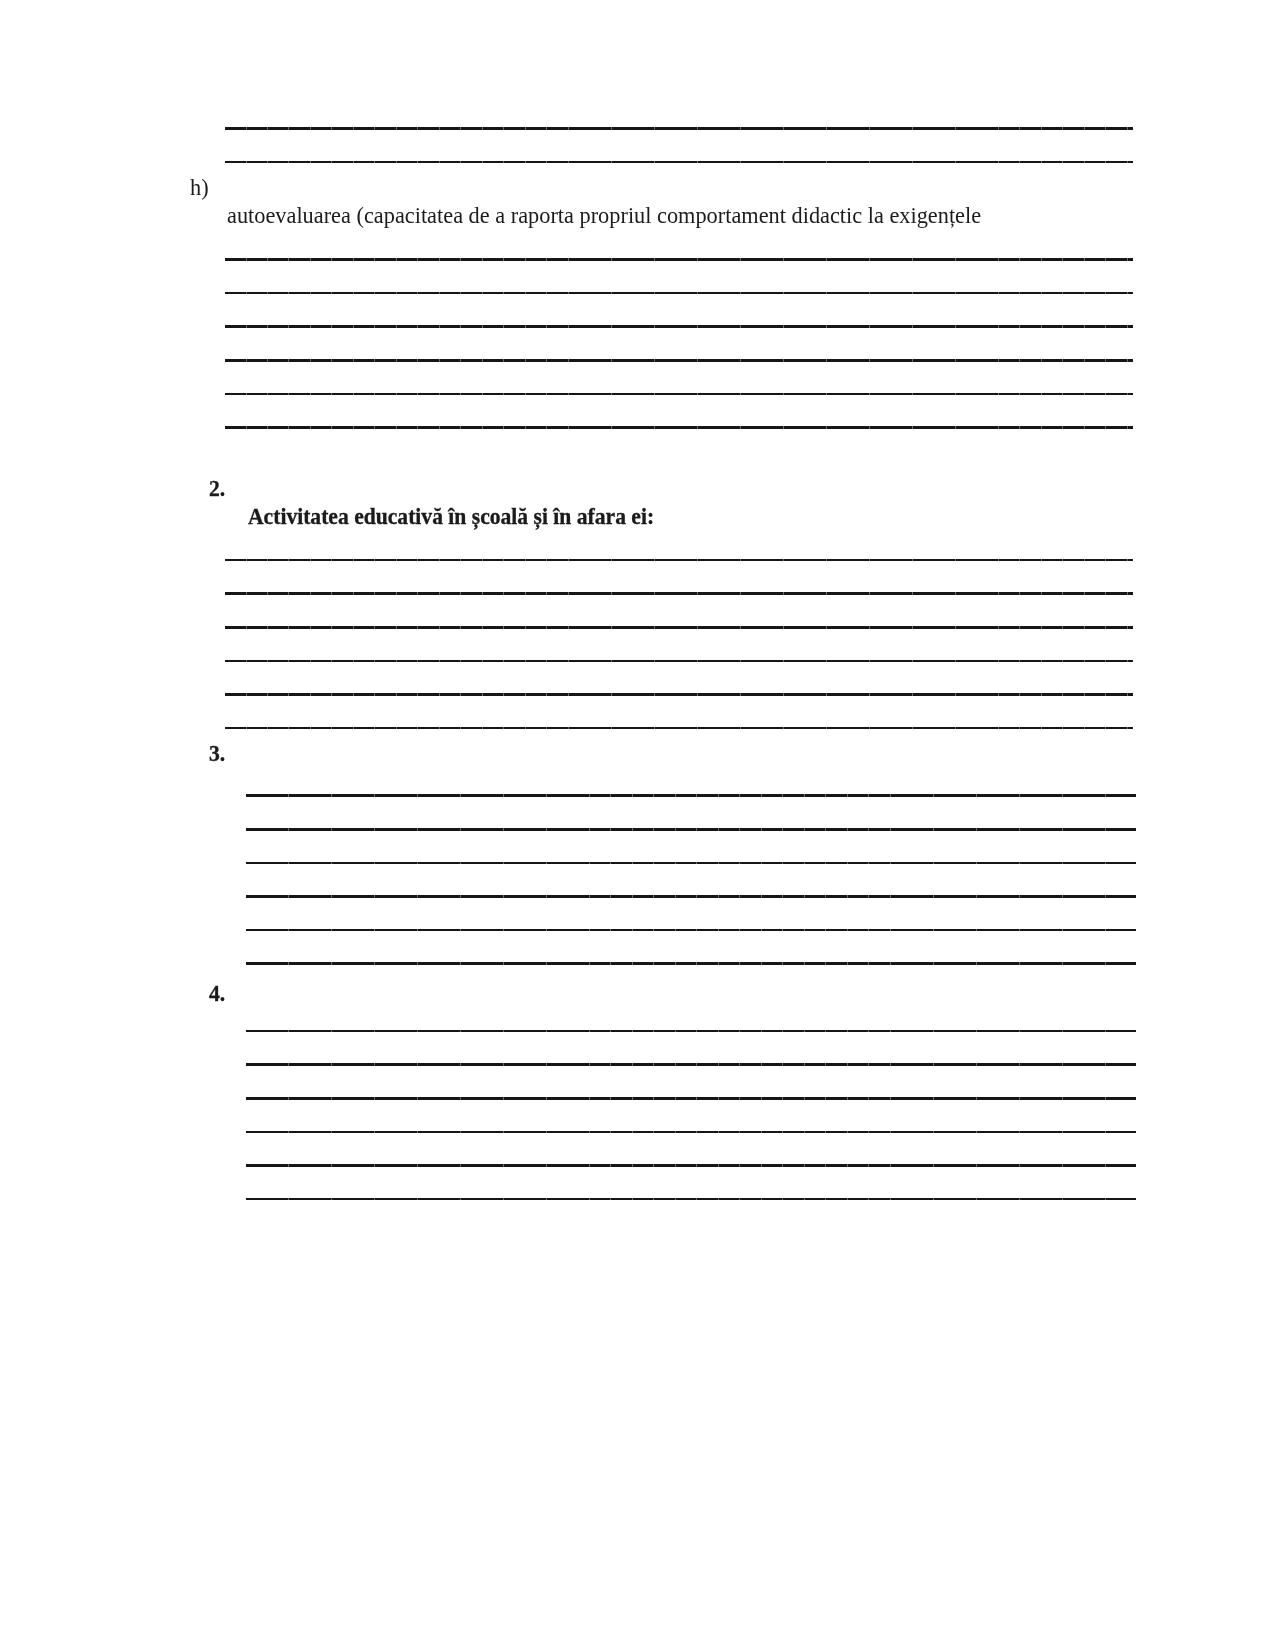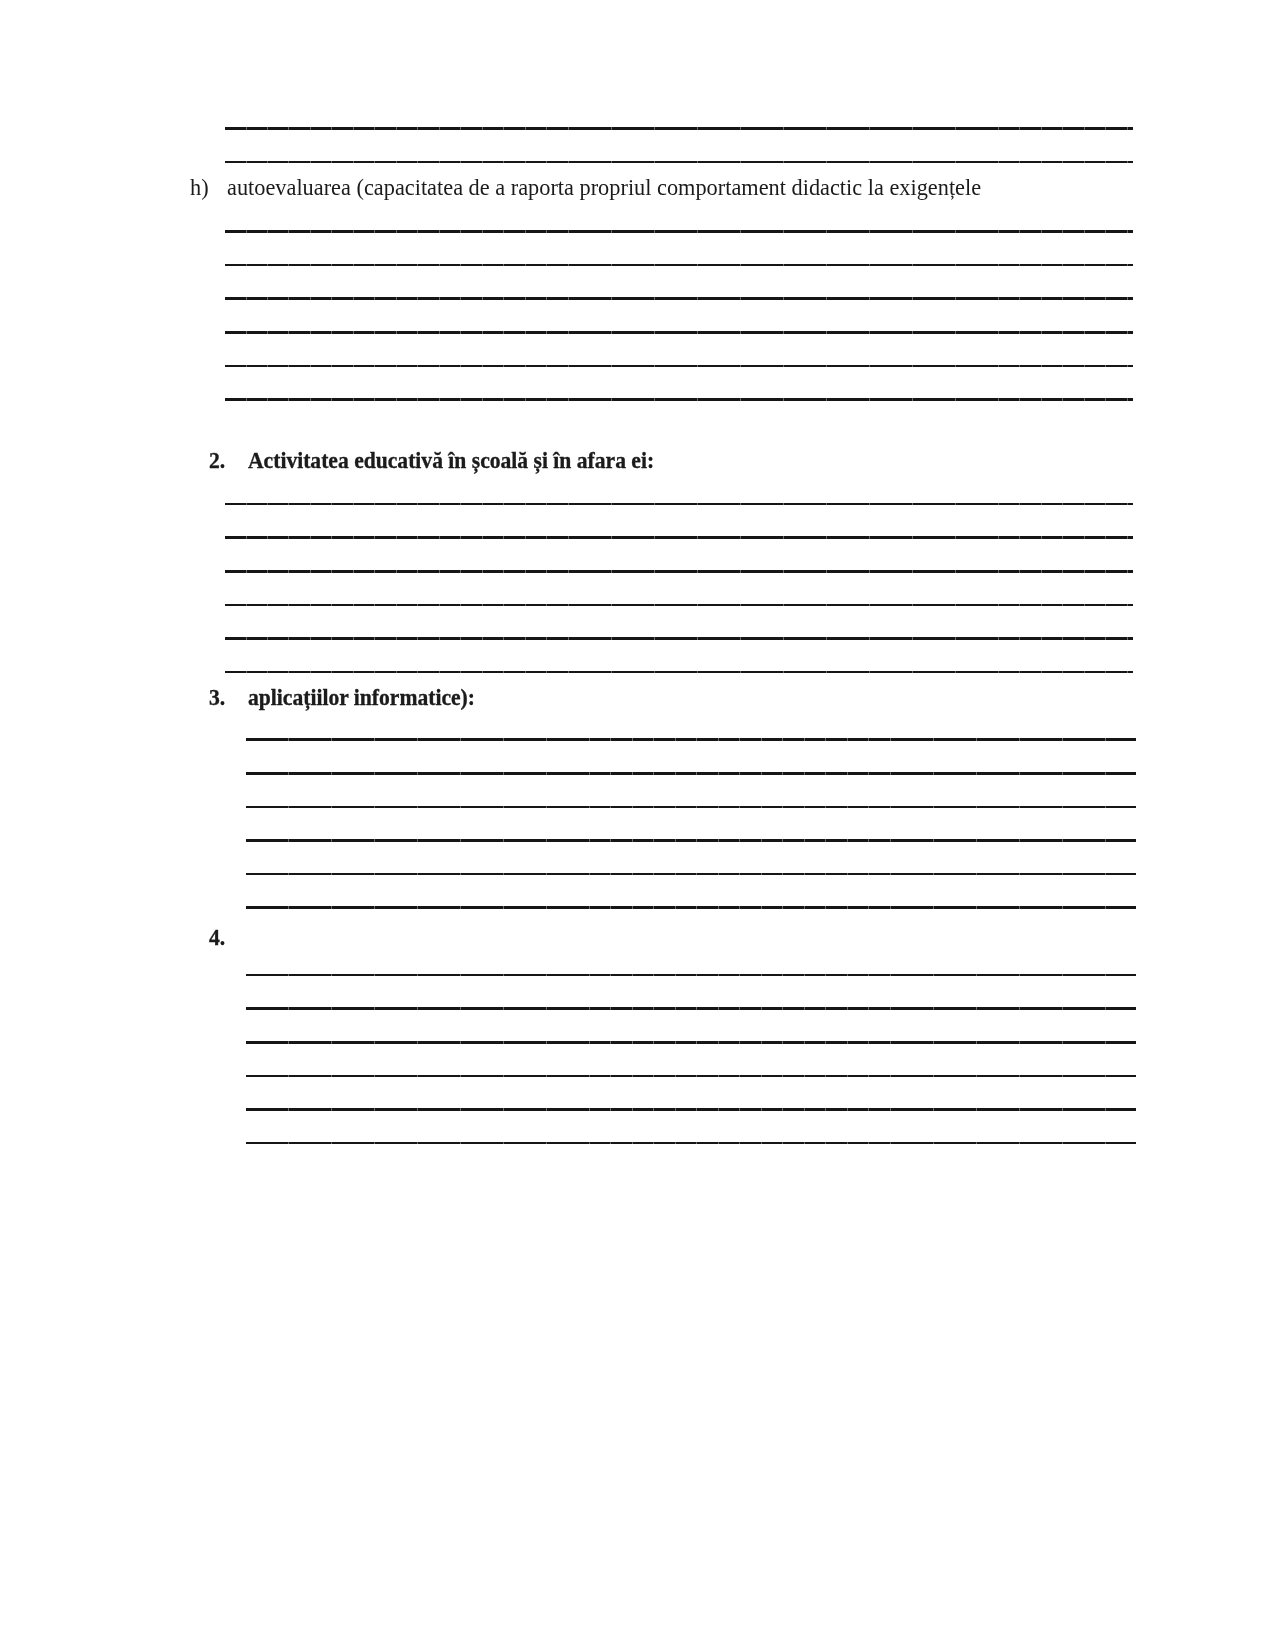--- a/index.html
+++ b/index.html
@@ -26,21 +26,21 @@
       var(--rule) 0px, var(--rule) 20.5px,
       #6c6c6c 20.5px, #6c6c6c 21.5px);
   }
   .rule + .rule{margin-top:31px;}
   .ind-a{margin-left:225px;width:908px;}
   .ind-b{margin-left:246px;width:890px;}
   .rules-top{margin-top:127px;}
 
   
   .row{display:flex;align-items:flex-start;}
-  .lines{flex:1 1 auto;min-width:0;}
+  .lines{flex:1 1 auto;min-width:0;margin-top:28px;}
   .line{white-space:nowrap;}
   .tline{display:inline-block;white-space:nowrap;transform-origin:0 60%;}
 
   .reg .line,.reg.num{line-height:32px;font-size:24px;font-weight:400;}
   .reg .tline,.num-reg{transform:scaleX(.93);}
   .bold .line,.bold.num{line-height:34px;font-size:24px;font-weight:700;}
   .bold .tline,.num-bold{transform:scaleX(.90);}
   .bold,.num-bold{-webkit-text-stroke:0.35px var(--ink);}
 
   .sec-h .row{margin-left:190px;margin-top:8px;}
@@ -97,21 +97,20 @@
         <div class="rule"></div>
         <div class="rule"></div>
         <div class="rule"></div>
       </div>
   </section>
 
   <section class="sec-3">
     <div class="row bold">
       <span class="num bold"><span class="tline num-bold">3.</span></span>
       <div class="lines bold">
-        <div class="line"><span class="tline">aplicațiilor informatice):</span></div>
       </div>
     </div>
     <div class="rules ind-b">
         <div class="rule"></div>
         <div class="rule"></div>
         <div class="rule"></div>
         <div class="rule"></div>
         <div class="rule"></div>
         <div class="rule"></div>
       </div>

